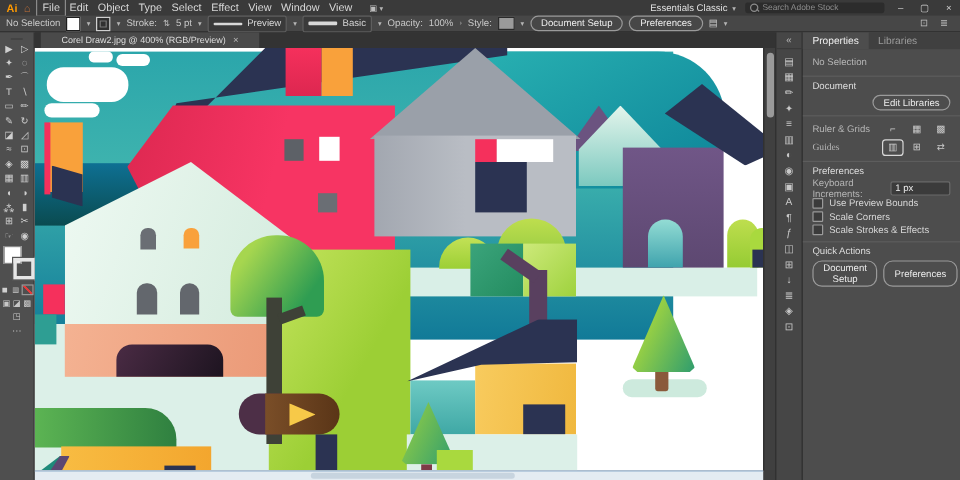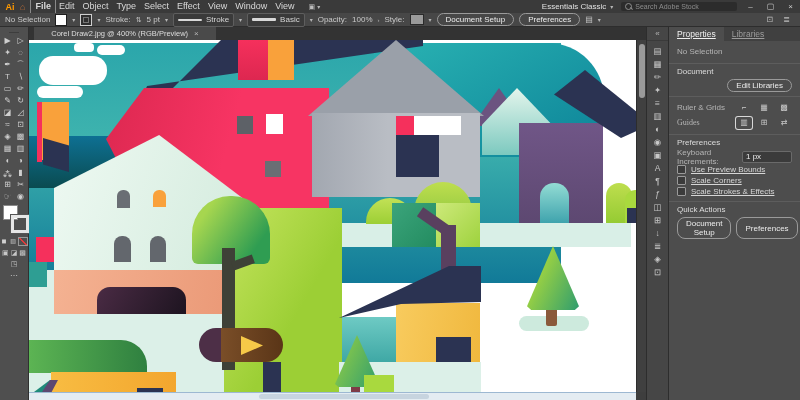--- a/index.html
+++ b/index.html
@@ -6,21 +6,21 @@
   #app{position:relative;width:800px;height:400px;background:#3e3e3e;overflow:hidden;
        font-family:"Liberation Sans",sans-serif;color:#d6d6d6;-webkit-font-smoothing:antialiased;}
   .abs{position:absolute;}
   i.shp{position:absolute;display:block;font-style:normal;}
 
   
   #titlebar{left:0;top:0;width:800px;height:13px;background:#3a3a3a;display:flex;align-items:center;font-size:9px;}
   #ai-logo{width:20px;text-align:center;color:#ff9a00;font-weight:bold;font-size:9px;}
   #home-ic{color:#c87137;font-size:9px;margin-right:6px;}
   .menuitem{padding:0 4px;color:#d8d8d8;line-height:13px;}
-  .menuitem.focus{outline:1px solid #8a8a8a;font-weight:bold;}
+  .menuitem.focus{outline:1px solid #8a8a8a;}
   #ws-switch{margin-left:10px;color:#bdbdbd;font-size:7px;display:flex;align-items:center;gap:2px;}
   #tb-right{margin-left:auto;display:flex;align-items:center;gap:8px;padding-right:4px;}
   #workspace{font-size:8px;color:#e0e0e0;display:flex;gap:4px;align-items:center;}
   #searchbox{width:108px;height:9px;background:#2c2c2c;border-radius:2px;display:flex;align-items:center;gap:3px;
              padding:0 4px;font-size:7px;color:#8d8d8d;}
   .mag{width:5px;height:5px;border:1px solid #8d8d8d;border-radius:50%;position:relative;flex:none;}
   .mag:after{content:"";position:absolute;left:4px;top:4px;width:3px;height:1px;background:#8d8d8d;transform:rotate(45deg);}
   .winbtn{font-size:8px;color:#cfcfcf;padding:0 3px;}
 
   
@@ -69,36 +69,36 @@
 
   
   #dock{left:646px;top:27px;width:22px;height:373px;background:#464646;border-left:1px solid #2d2d2d;box-sizing:border-box;}
   #dock .dhead{height:13px;display:flex;align-items:center;justify-content:center;color:#b5b5b5;font-size:8px;border-bottom:1px solid #3a3a3a;}
   #dock .dicons{display:flex;flex-direction:column;align-items:center;margin-top:3px;}
   #dock .dicons span{height:13px;width:15px;display:flex;align-items:center;justify-content:center;font-size:8.5px;color:#c8c8c8;}
 
   
   #props{left:668px;top:27px;width:132px;height:373px;background:#4d4d4d;border-left:1px solid #2d2d2d;box-sizing:border-box;font-size:8px;}
   #ptabs{height:14px;background:#404040;display:flex;align-items:stretch;}
-  #ptabs .ptab{padding:0 8px;display:flex;align-items:center;color:#9c9c9c;font-size:8.5px;text-decoration:underline;}
+  #ptabs .ptab{padding:0 8px;display:flex;align-items:center;color:#9c9c9c;font-size:8.5px;}
   #ptabs .ptab.active{background:#4d4d4d;color:#f0f0f0;}
   .pbody{padding:3px 8px 0 8px;}
   .prow{display:flex;align-items:center;height:15px;}
   .psep{border:none;border-top:1px solid #5d5d5d;margin:4px -8px 3px -8px;}
   .ptitle{color:#dcdcdc;margin:3px 0 2px 0;}
   .plabel{color:#b5b5b5;}
   .sel{background:#3b3b3b;border:1px solid #6a6a6a;border-radius:2px;color:#ececec;padding:0 3px;height:11px;
        display:inline-flex;align-items:center;gap:5px;font-size:8px;}
   .tinput{background:#3b3b3b;border:1px solid #6a6a6a;border-radius:2px;color:#ececec;padding:0 3px;height:10px;
        display:inline-flex;align-items:center;font-size:8px;min-width:42px;}
   .pib{width:16px;height:12px;display:flex;align-items:center;justify-content:center;color:#c9c9c9;font-size:8px;border-radius:2px;margin-left:4px;}
   .pib.active{box-shadow:0 0 0 1px #d8d8d8;}
   .cbrow{display:flex;align-items:center;gap:5px;height:11px;}
   .cb{width:7px;height:7px;border:1px solid #9a9a9a;border-radius:1px;background:#3b3b3b;flex:none;}
-  .cblabel{color:#d6d6d6;text-decoration:underline;}
+  .cblabel{color:#d6d6d6;}
   .arrgray{color:#8b8b8b;font-size:7px;margin-left:4px;}
   .qbtns{display:flex;gap:5px;margin-top:3px;}
 </style>
 </head>
 <body>
 
 <div id="app">
 
   <div id="titlebar" class="abs">
     <span id="ai-logo">Ai</span>
@@ -136,21 +136,21 @@
     <span class="swatch-fill"></span>
     <span class="chev">▾</span>
     <span class="swatch-stroke"></span>
     <span class="chev">▾</span>
     <span class="clabel">Stroke:</span>
     <span class="stepper">⇅</span>
     <span class="clabel">5 pt</span>
     <span class="chev">▾</span>
     <span class="wline">
       <span class="ln"></span>
-      <span>Stroke</span>
+      <span>Preview</span>
     </span>
     <span class="chev">▾</span>
     <span class="wline">
       <span class="ln thick"></span>
       <span>Basic</span>
     </span>
     <span class="chev">▾</span>
     <span class="clabel">Opacity:</span>
     <span class="clabel">100%</span>
     <span class="chev">›</span>

